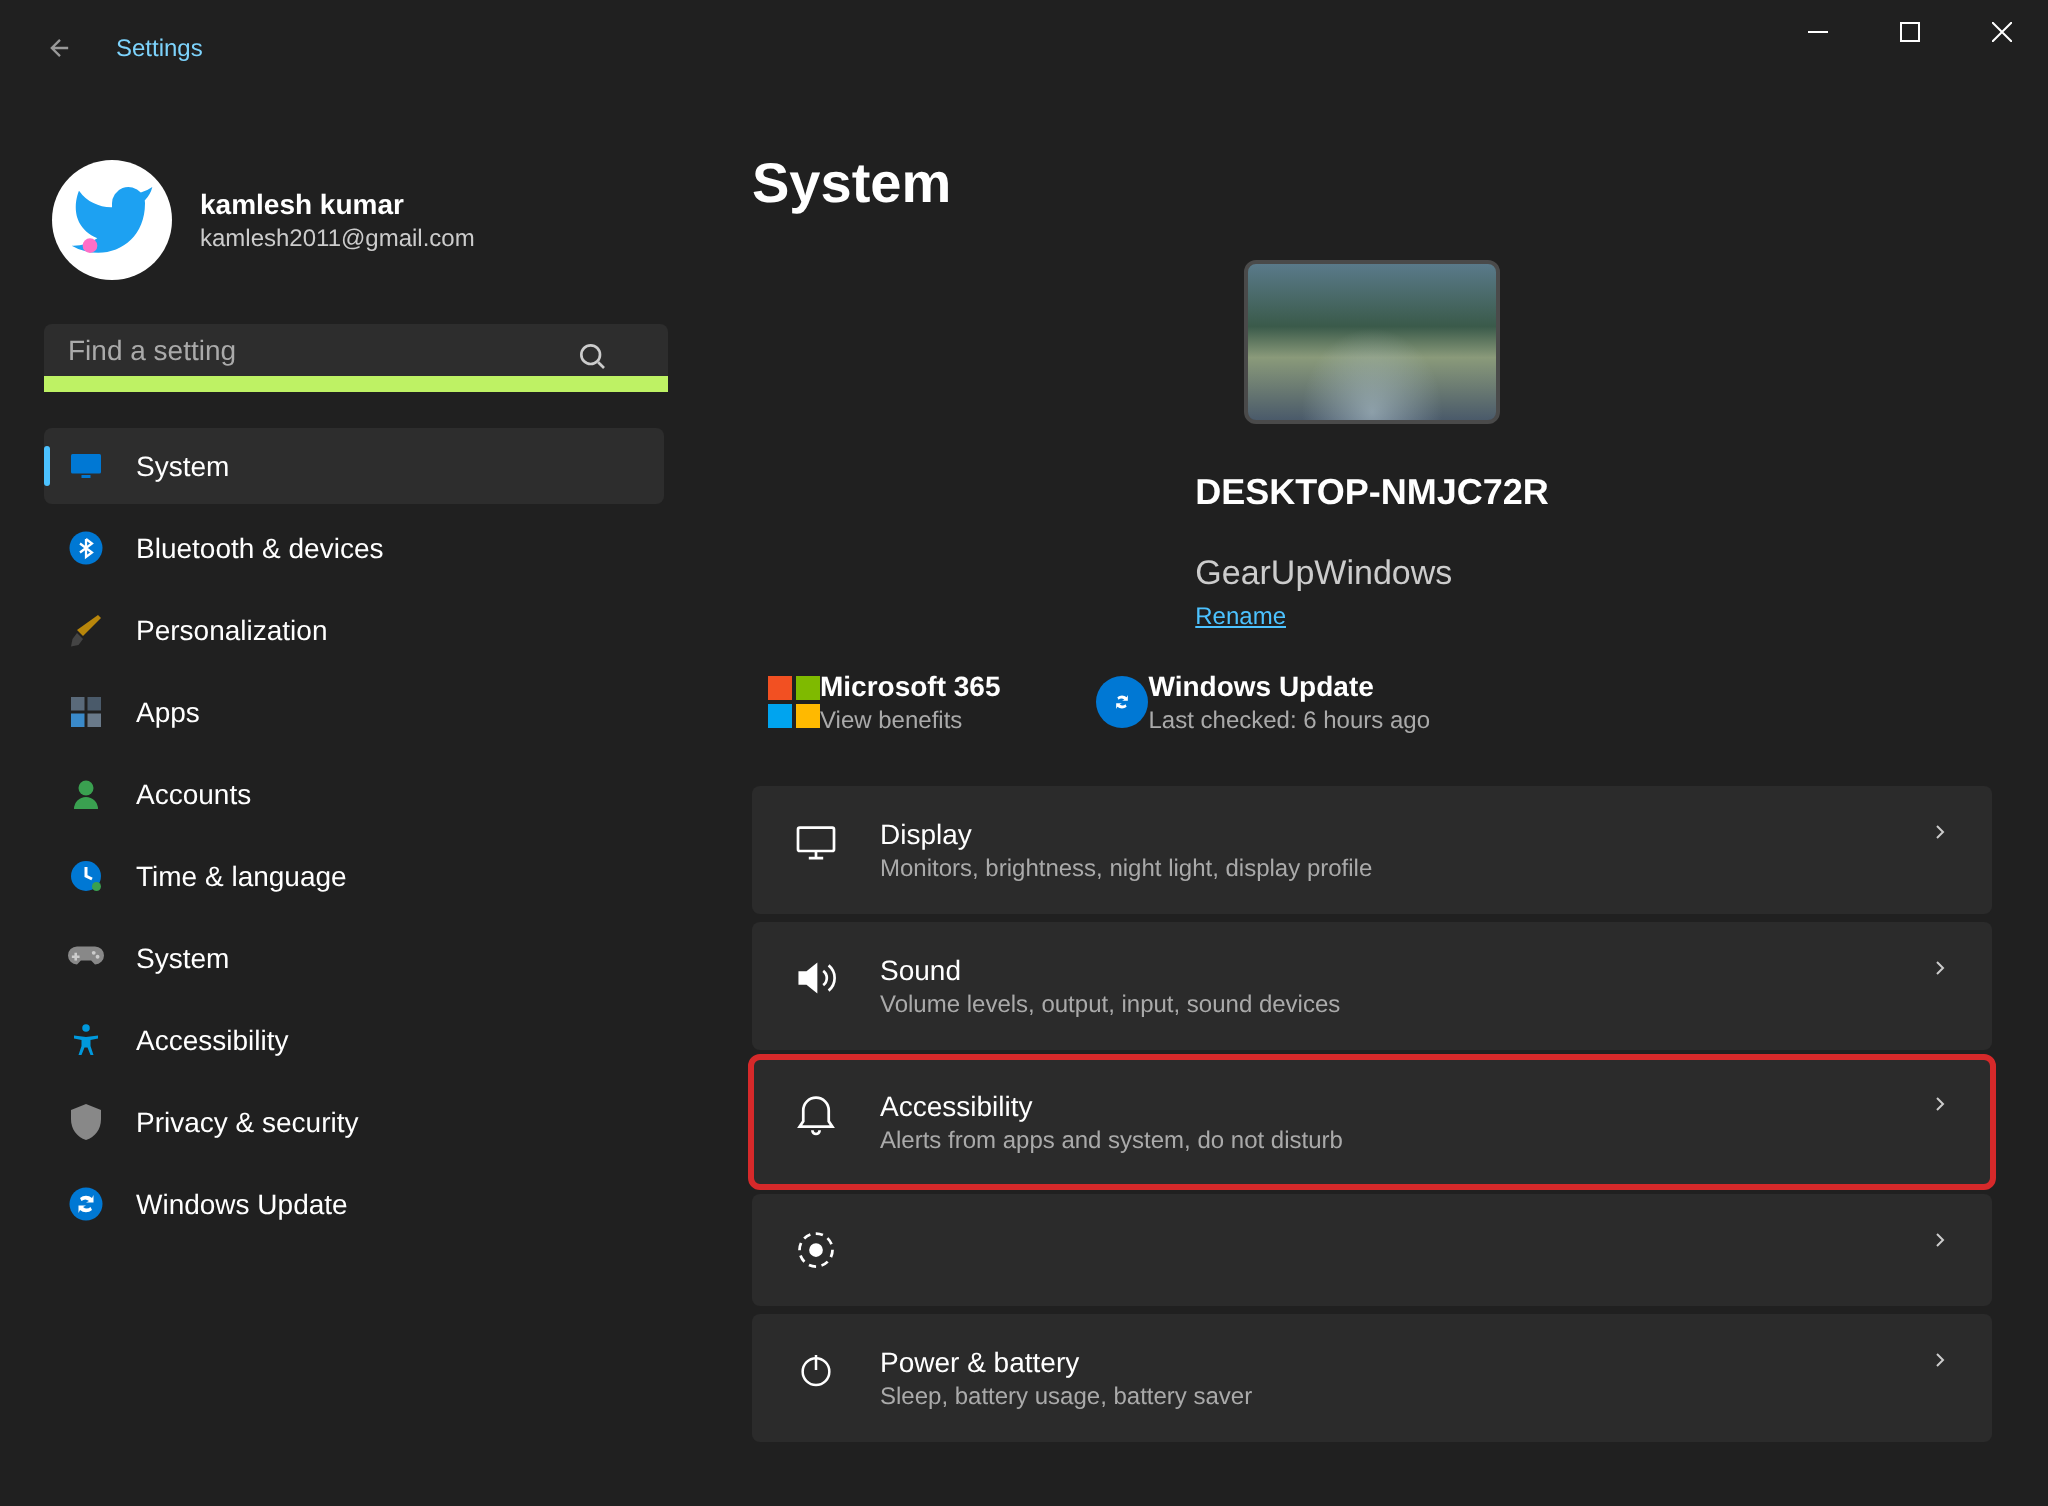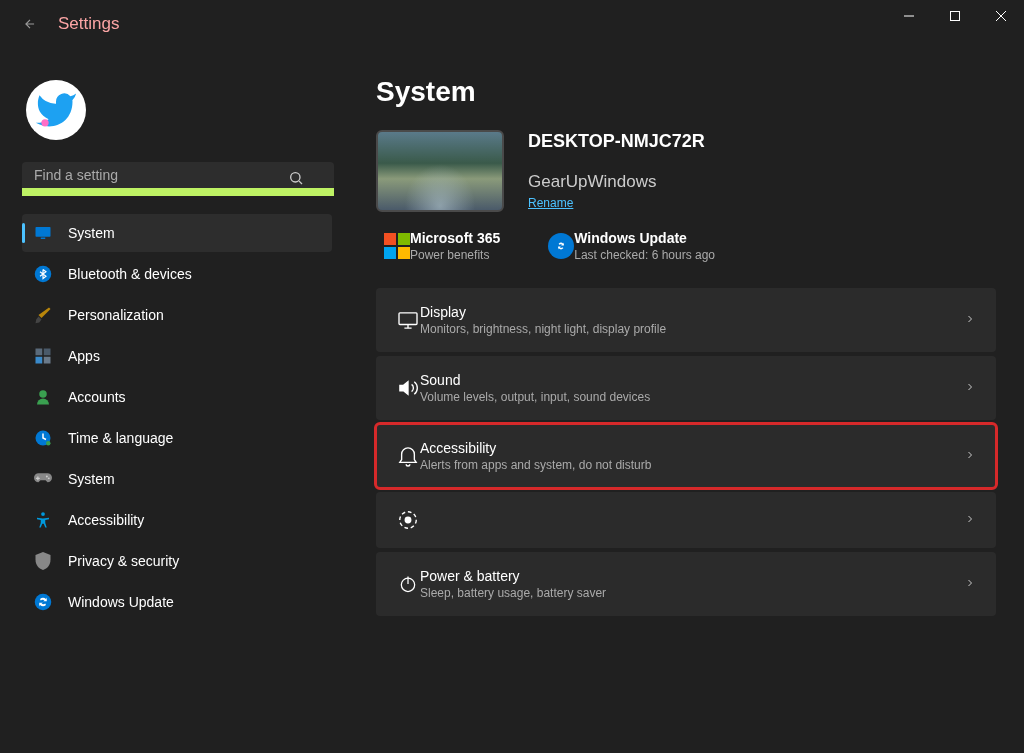--- a/index.html
+++ b/index.html
@@ -1,21 +1,21 @@
 <!DOCTYPE html>
 <html><head>
 <meta charset="utf-8">
 <style>
 * { margin: 0; padding: 0; box-sizing: border-box; font-family: "Segoe UI", -apple-system, sans-serif; }
 body { background: #202020; color: #fff; width: 1024px; height: 753px; overflow: hidden; position: relative; }
 
 
 .titlebar { height: 48px; display: flex; align-items: center; padding-left: 20px; }
 .back-btn { width: 20px; height: 20px; display: flex; align-items: center; justify-content: center; color: #999; margin-right: 18px; cursor: pointer; }
-.app-title { font-size: 17px; color: #fca5a5; }
+.app-title { font-size: 12px; color: #7dd3fc; }
 .win-controls { margin-left: auto; display: flex; height: 48px; }
 .win-btn { width: 46px; height: 32px; display: flex; align-items: center; justify-content: center; color: #fff; cursor: pointer; }
 
 
 .layout { display: flex; height: calc(753px - 48px); }
 .sidebar { width: 340px; padding: 0 8px 0 22px; }
 .main { flex: 1; padding: 0 28px 0 36px; overflow-y: auto; }
 
 
 .user-section { display: flex; align-items: center; gap: 14px; padding: 8px 4px 18px 4px; margin-top: 24px; }
@@ -34,37 +34,37 @@
 .nav-item { display: flex; align-items: center; gap: 16px; height: 38px; padding: 0 12px; border-radius: 4px; cursor: pointer; position: relative; }
 .nav-item.active { background: #2d2d2d; }
 .nav-item.active::before { content: ""; position: absolute; left: 0; top: 9px; bottom: 9px; width: 3px; background: #4cc2ff; border-radius: 2px; }
 .nav-icon { width: 18px; height: 18px; display: flex; align-items: center; justify-content: center; flex-shrink: 0; }
 .nav-label { font-size: 14px; color: #fff; }
 
 
 .page-title { font-size: 28px; font-weight: 600; margin: 28px 0 22px 0; }
 
 
-.device-row { display: flex; gap: 24px; align-items: center; margin-bottom: 18px; }
+.device-row { display: flex; gap: 24px; align-items: center; margin-bottom: 18px; flex-direction: column; }
 .device-thumb { width: 128px; height: 82px; border-radius: 6px; border: 2px solid #4a4a4a; background: linear-gradient(180deg, #5a7a8a 0%, #3a5a4a 40%, #8a9a7a 60%, #4a5a6a 100%); position: relative; overflow: hidden; }
 .device-thumb::after { content:""; position:absolute; inset:0; background: radial-gradient(ellipse at 50% 95%, rgba(180,200,210,0.6) 0%, transparent 40%); }
 .device-name { font-size: 18px; font-weight: 600; }
 .device-sub { font-size: 17px; color: #ccc; margin-top: 20px; }
 .rename-link { font-size: 12px; color: #4cc2ff; cursor: pointer; margin-top: 4px; display: inline-block; text-decoration: underline; }
 
 
 .info-row { display: flex; gap: 48px; margin-bottom: 26px; padding-left: 8px; }
 .info-item { display: flex; align-items: center; }
 .info-icon { width: 26px; height: 26px; display: flex; align-items: center; justify-content: center; }
 .info-title { font-size: 14px; font-weight: 600; }
 .info-sub { font-size: 12px; color: #aaa; margin-top: 2px; }
 
 
 .cards { display: flex; flex-direction: column; gap: 4px; }
-.card { display: flex; align-items: center; background: #2b2b2b; border-radius: 4px; padding: 16px 20px; cursor: pointer; position: relative; }
+.card { display: flex; gap: 20px; background: #2b2b2b; border-radius: 4px; padding: 16px 20px; cursor: pointer; position: relative; }
 .card.highlighted { outline: 3px solid #d6292a; outline-offset: -1px; }
 .card-icon { width: 24px; height: 24px; display: flex; align-items: center; justify-content: center; color: #fff; flex-shrink: 0; }
 .card-title { font-size: 14px; font-weight: 400; }
 .card-sub { font-size: 12px; color: #aaa; margin-top: 2px; }
 .chevron { margin-left: auto; color: #ccc; }
 
 
 .ms-logo { display: grid; grid-template-columns: 12px 12px; grid-template-rows: 12px 12px; gap: 2px; }
 .ms-logo span:nth-child(1){background:#f25022;} .ms-logo span:nth-child(2){background:#7fba00;}
 .ms-logo span:nth-child(3){background:#00a4ef;} .ms-logo span:nth-child(4){background:#ffb900;}
@@ -103,20 +103,24 @@
 
 <div class="layout">
   <aside class="sidebar">
     <div class="user-section">
       <div class="avatar">
         <svg width="44" height="44" viewBox="0 0 24 24">
             <path fill="#1da1f2" d="M23 3a10.9 10.9 0 01-3.14 1.53 4.48 4.48 0 00-7.86 3v1A10.66 10.66 0 013 4s-4 9 5 13a11.64 11.64 0 01-7 2c9 5 20 0 20-11.5a4.5 4.5 0 00-.08-.83A7.72 7.72 0 0023 3z"></path>
             <circle cx="6" cy="19" r="2" fill="#ff6ec7"></circle>
           </svg>
       </div>
+      <div>
+        <div class="user-name">kamlesh kumar</div>
+        <div class="user-email">kamlesh2011@gmail.com</div>
+      </div>
     </div>
 
     <div class="search-wrap">
       <input class="search-input" placeholder="Find a setting" style="">
       <span class="search-icon">
         <svg width="16" height="16" viewBox="0 0 24 24" fill="none" stroke="currentColor" stroke-width="2">
             <circle cx="11" cy="11" r="7"></circle>
             <path d="M21 21l-4.35-4.35"></path>
           </svg>
       </span>
@@ -237,21 +241,21 @@
         <div class="info-icon">
             <div class="ms-logo">
               <span></span>
               <span></span>
               <span></span>
               <span></span>
             </div>
           </div>
         <div>
           <div class="info-title">Microsoft 365</div>
-          <div class="info-sub">Power benefits</div>
+          <div class="info-sub">View benefits</div>
         </div>
       </div>
       <div class="info-item">
         <div class="info-icon">
             <div class="sync-circle">
               <svg width="14" height="14" viewBox="0 0 24 24" fill="#fff">
                 <path d="M8 8a6 6 0 018 0l1-2v5h-5l2-1a4 4 0 00-5 0zM16 16a6 6 0 01-8 0l-1 2v-5h5l-2 1a4 4 0 005 0z"></path>
               </svg>
             </div>
           </div>

